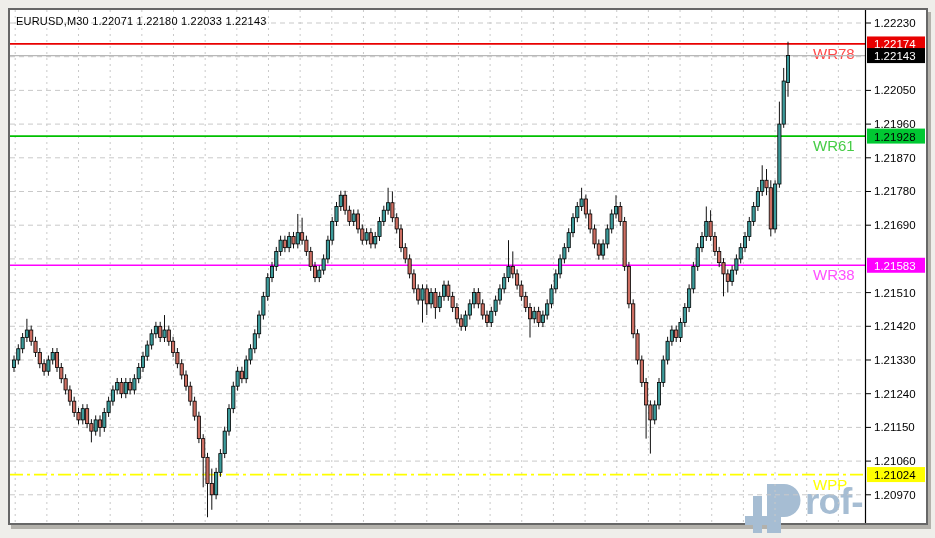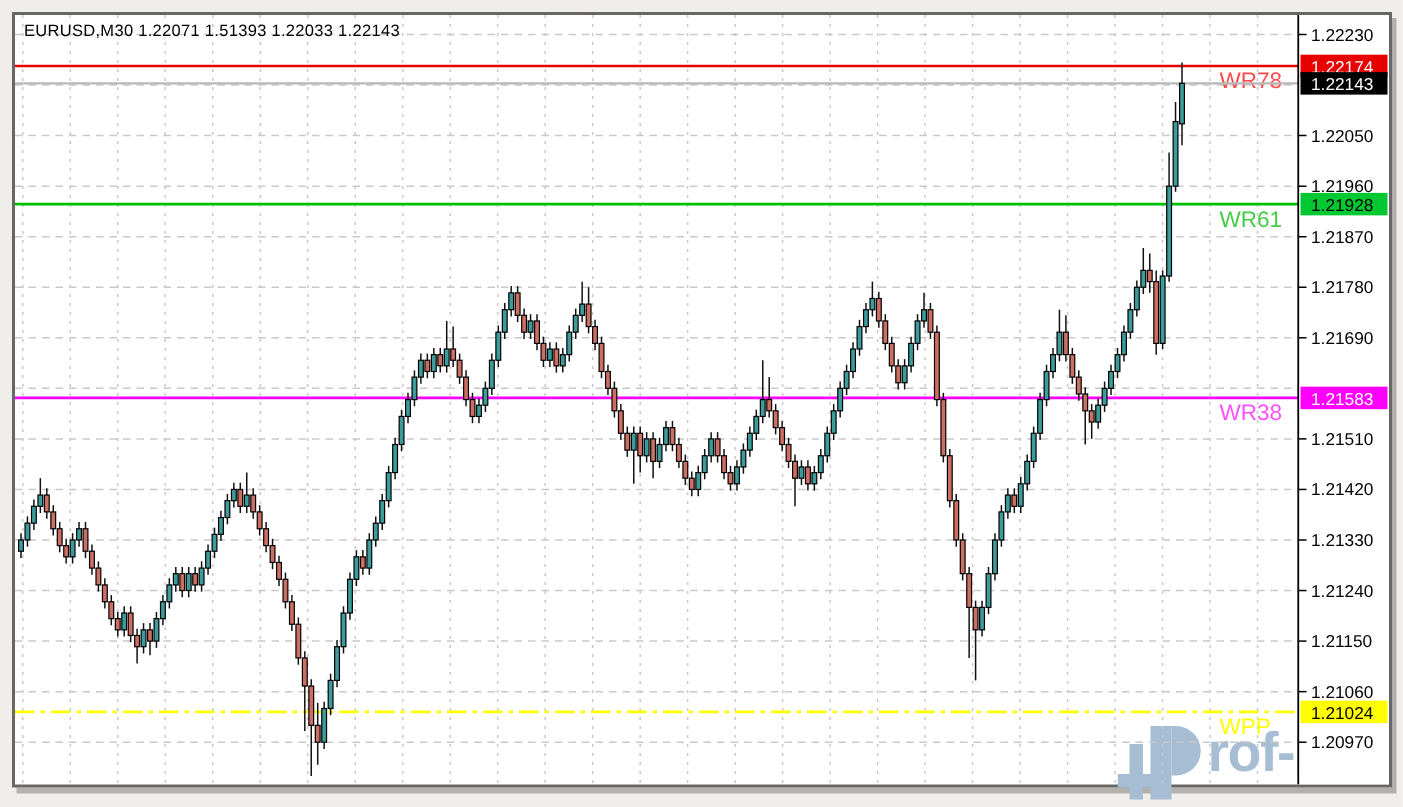--- a/index.html
+++ b/index.html
@@ -10,21 +10,21 @@
   #ohlc-info{position:absolute;left:6px;top:5px;font-size:11px;color:#000;letter-spacing:.2px;z-index:6;white-space:nowrap;}
   #chart-svg{position:absolute;left:0;top:0;z-index:3;}
   #watermark{position:absolute;left:735px;top:469px;z-index:2;display:flex;align-items:flex-start;color:#a6bdd3;}
   #watermark .wm-text{font-size:37px;font-weight:bold;letter-spacing:-1px;line-height:46px;margin-left:-2px;}
 </style>
 </head>
 <body>
 
 <div id="frame">
   <div id="panel">
-    <div id="ohlc-info">EURUSD,M30  1.22071 1.51393 1.22033 1.22143</div>
+    <div id="ohlc-info">EURUSD,M30  1.22071 1.22180 1.22033 1.22143</div>
 
     <div id="watermark">
       <svg width="62" height="56" viewBox="0 0 62 56">
         <rect x="8" y="17" width="9" height="37" fill="#a6bdd3"></rect>
         <rect x="0" y="37" width="25" height="9" fill="#a6bdd3"></rect>
         <rect x="22" y="5" width="14" height="49" fill="#a6bdd3"></rect>
         <path d="M36,5 h3 a16.5,16.5 0 0 1 0,33 h-3 z" fill="#a6bdd3"></path>
       </svg>
       <span class="wm-text">rof-FX</span>
     </div>

